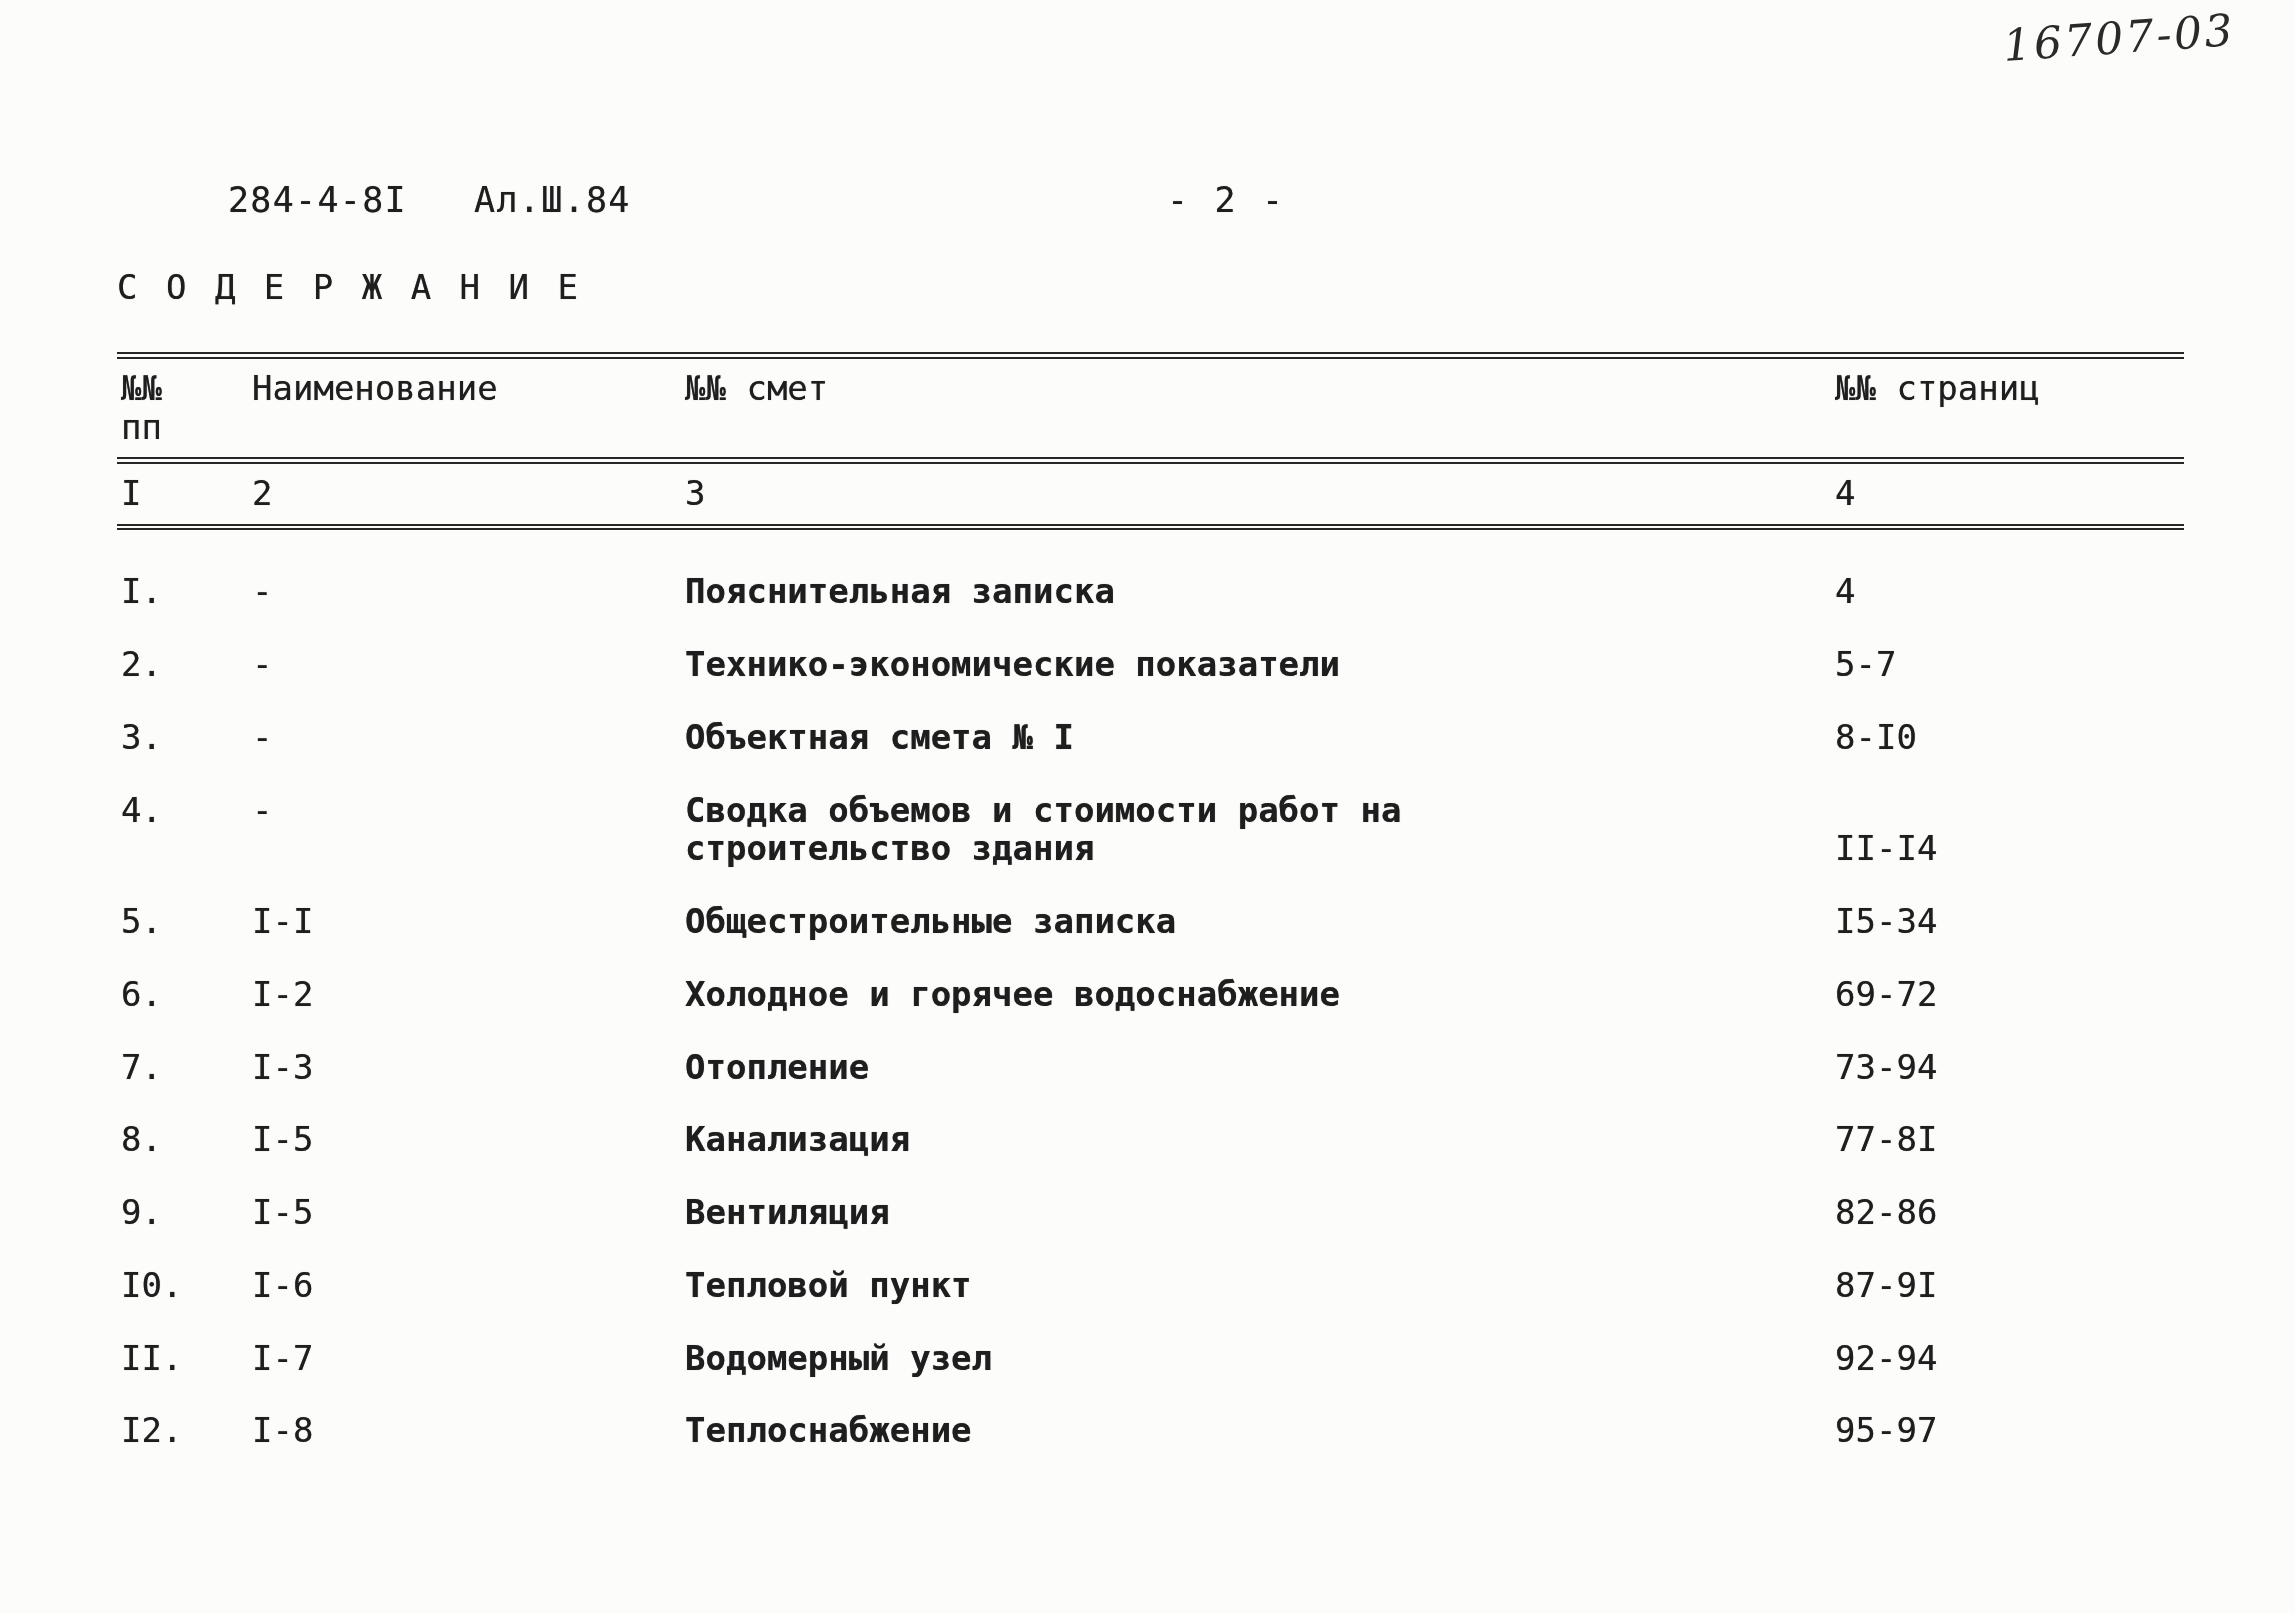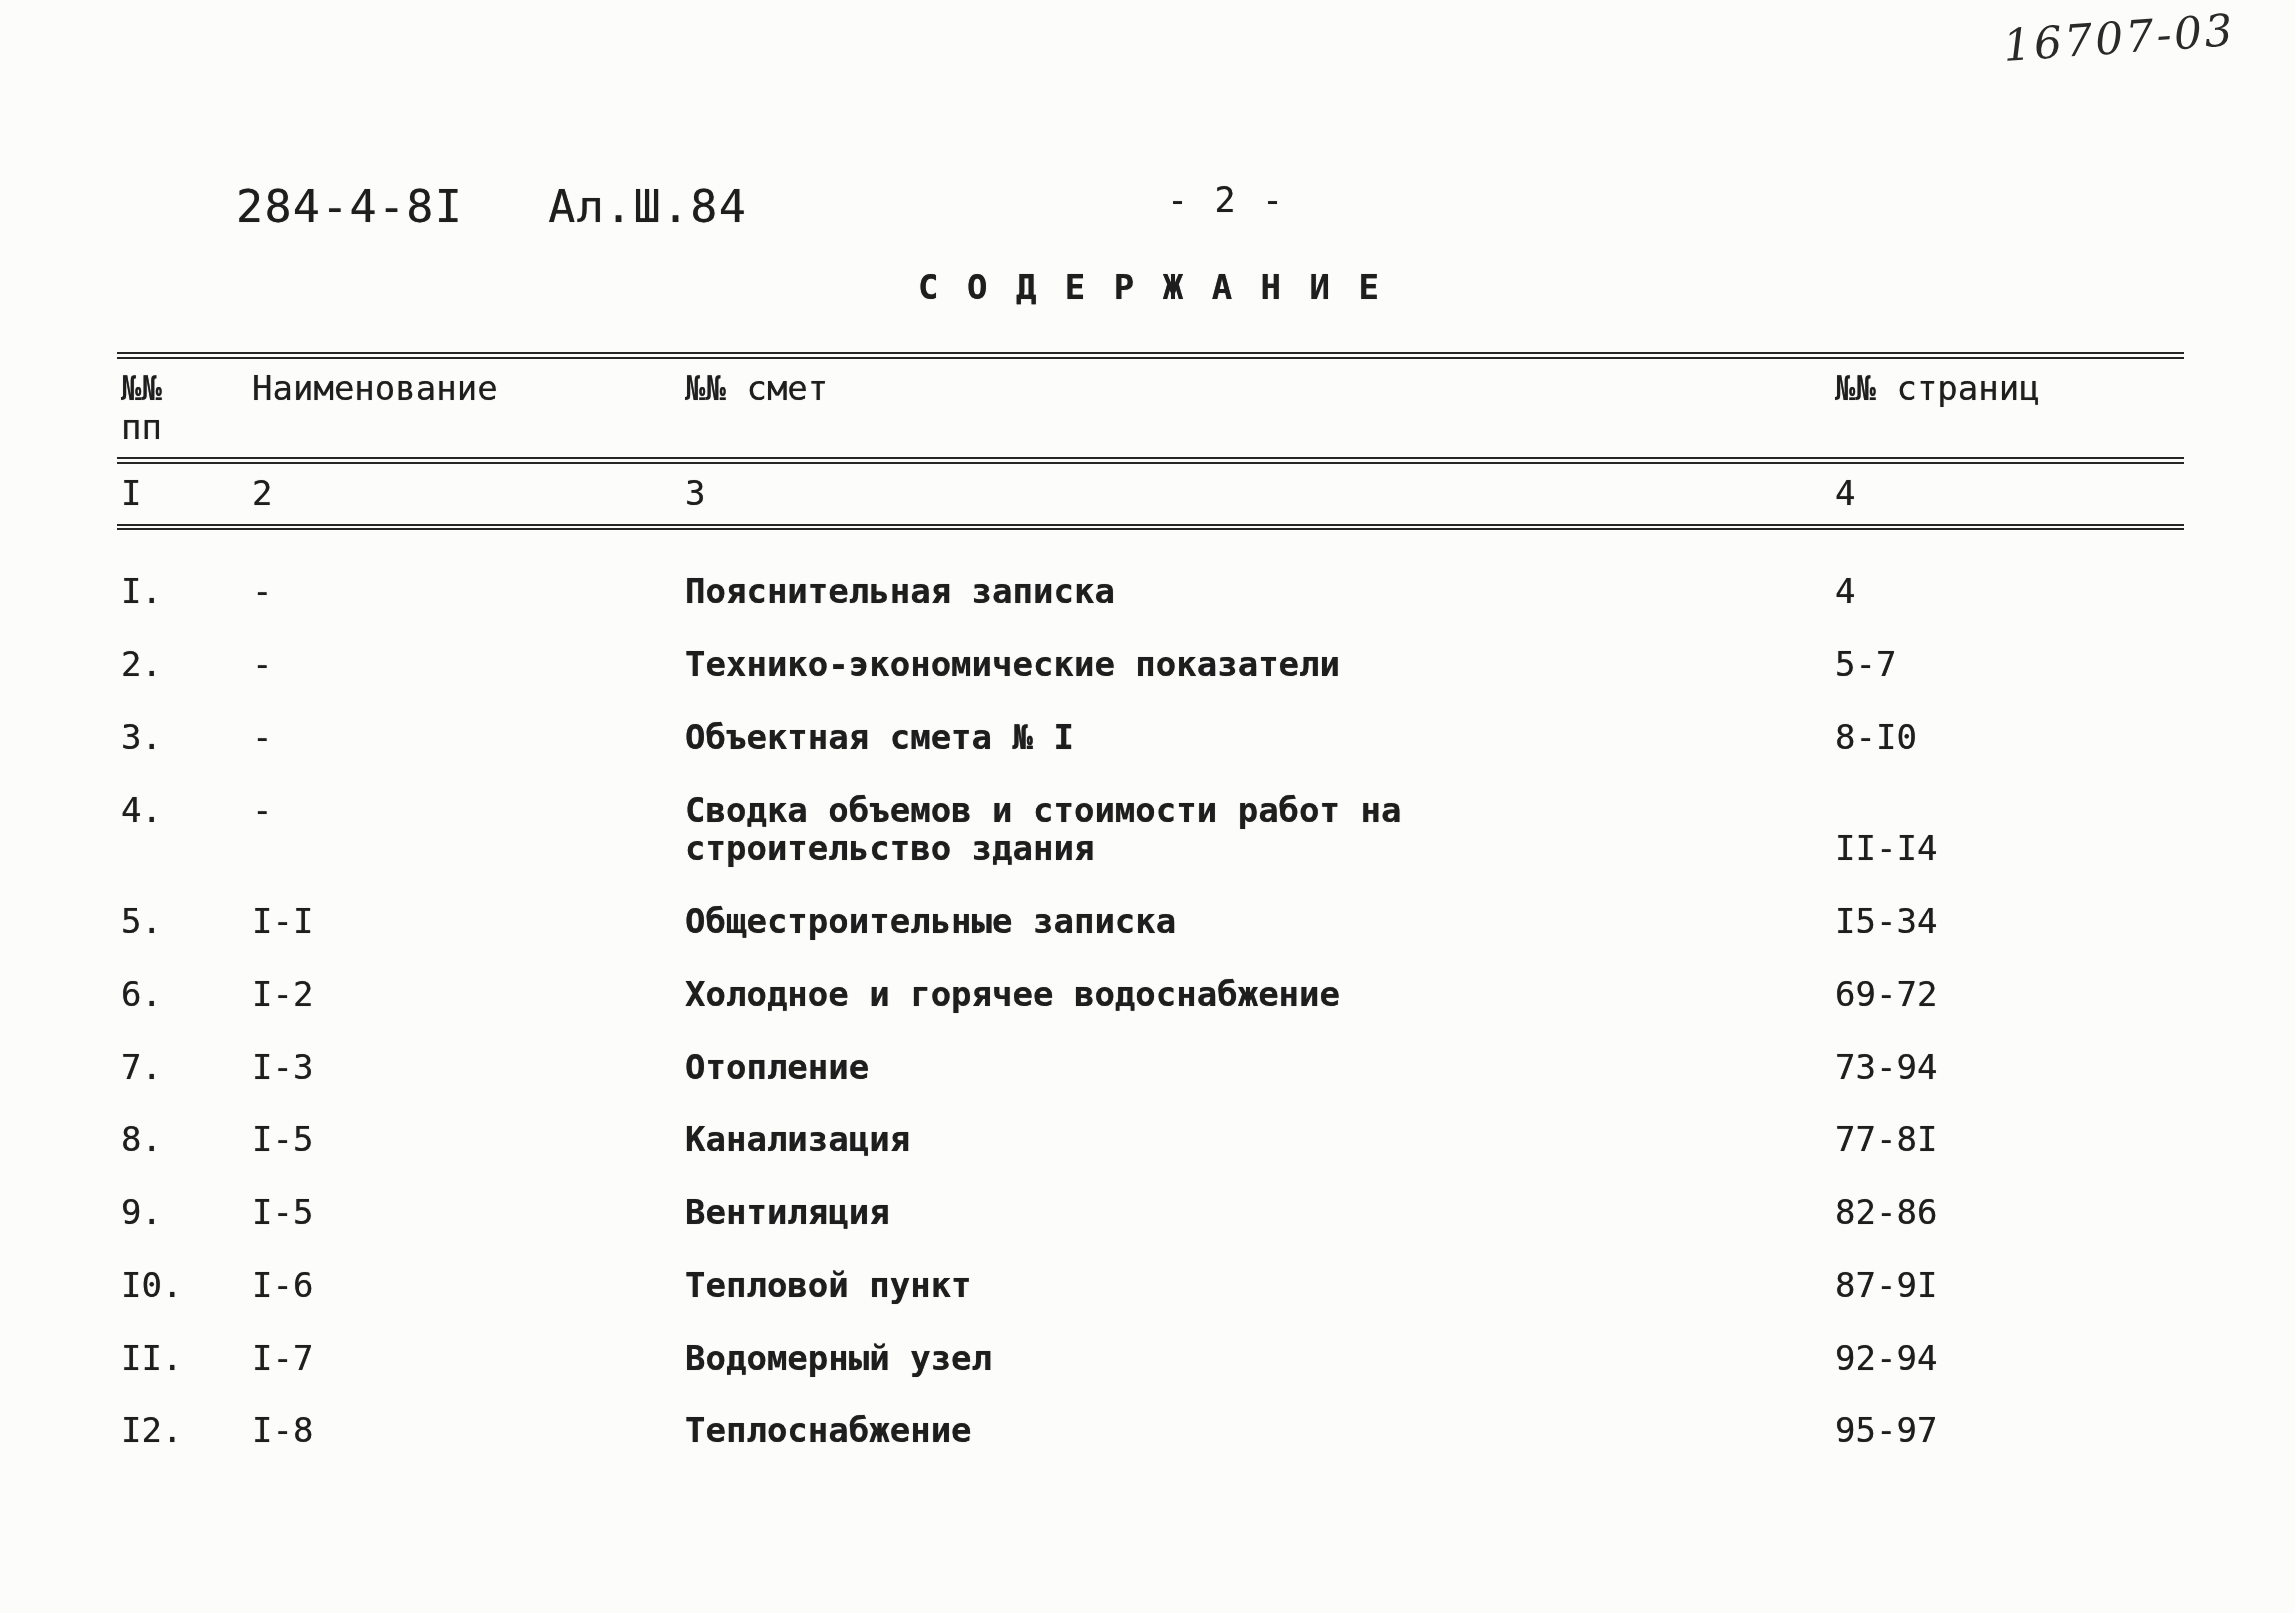--- a/index.html
+++ b/index.html
@@ -22,41 +22,38 @@
     font-size:44px;
     color:#2a2a2a;
     transform:rotate(-4deg);
     letter-spacing:2.7px;
   }
 
   .doc-code {
     position:absolute;
     top:180px;
     left:228px;
-    font-size:45px;
+    font-size:35px;
     letter-spacing:1.3px;
     white-space:pre;
-    margin-left:8px;
   }
   .page-num {
     position:absolute;
     top:180px;
     left:1167px;
     font-size:35px;
     letter-spacing:2.7px;
   }
   .title {
     position:absolute;
     top:267px;
     left:117px;
     width:2067px;
-    text-align:center;
     font-size:34px;
     letter-spacing:4px;
-    font-weight:bold;
   }
 
   .toc-table {
     position:absolute;
     top:352px;
     left:117px;
     width:2067px;
     font-size:34px;
   }
   .rule-double {

